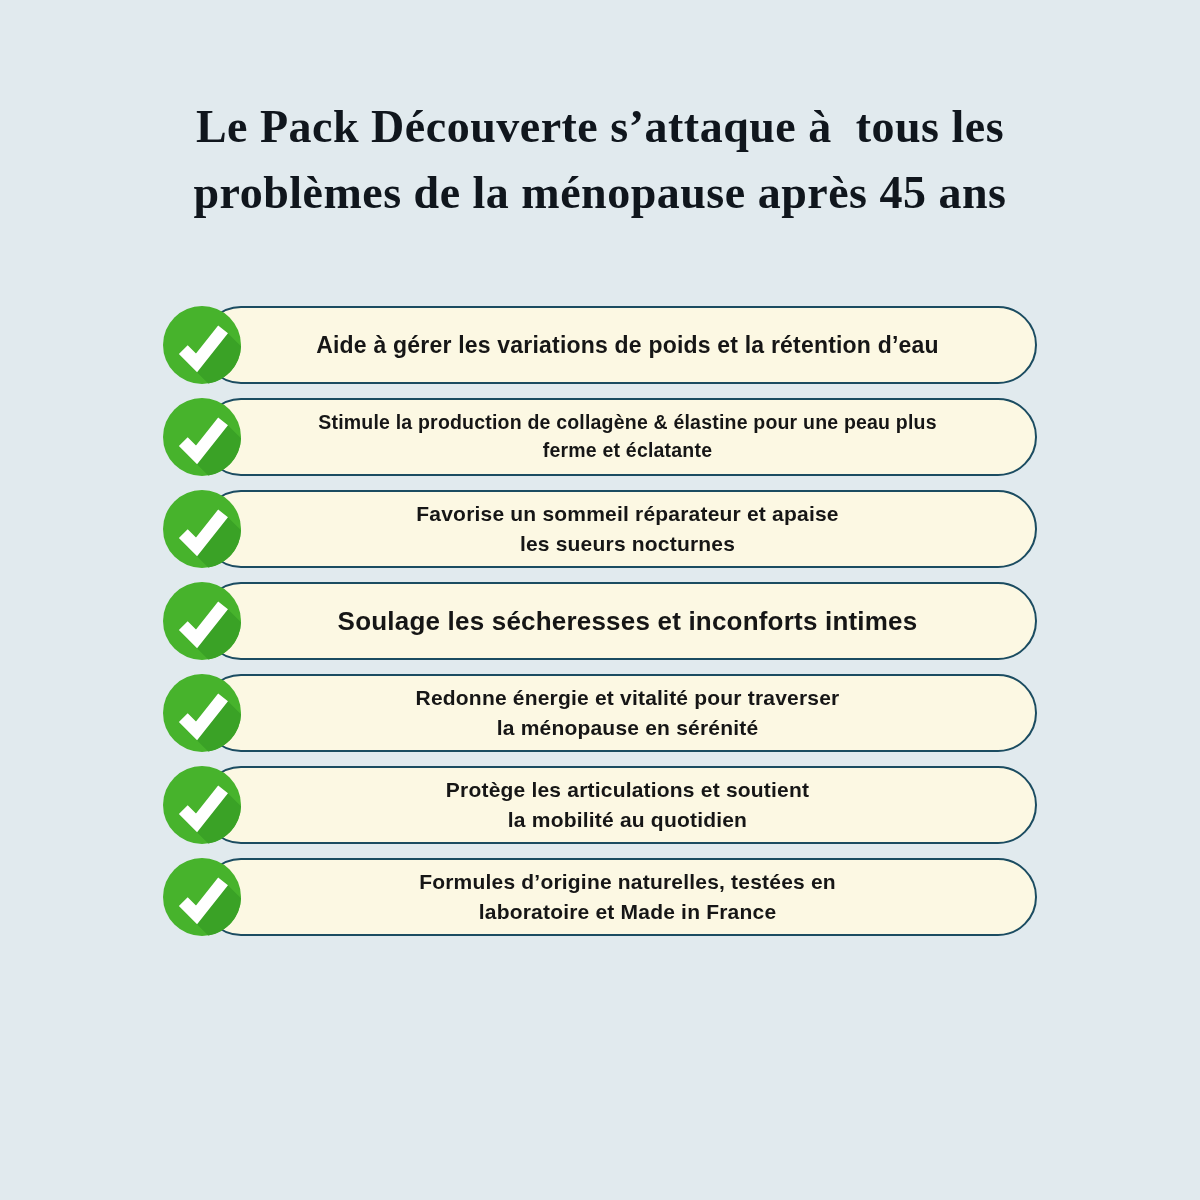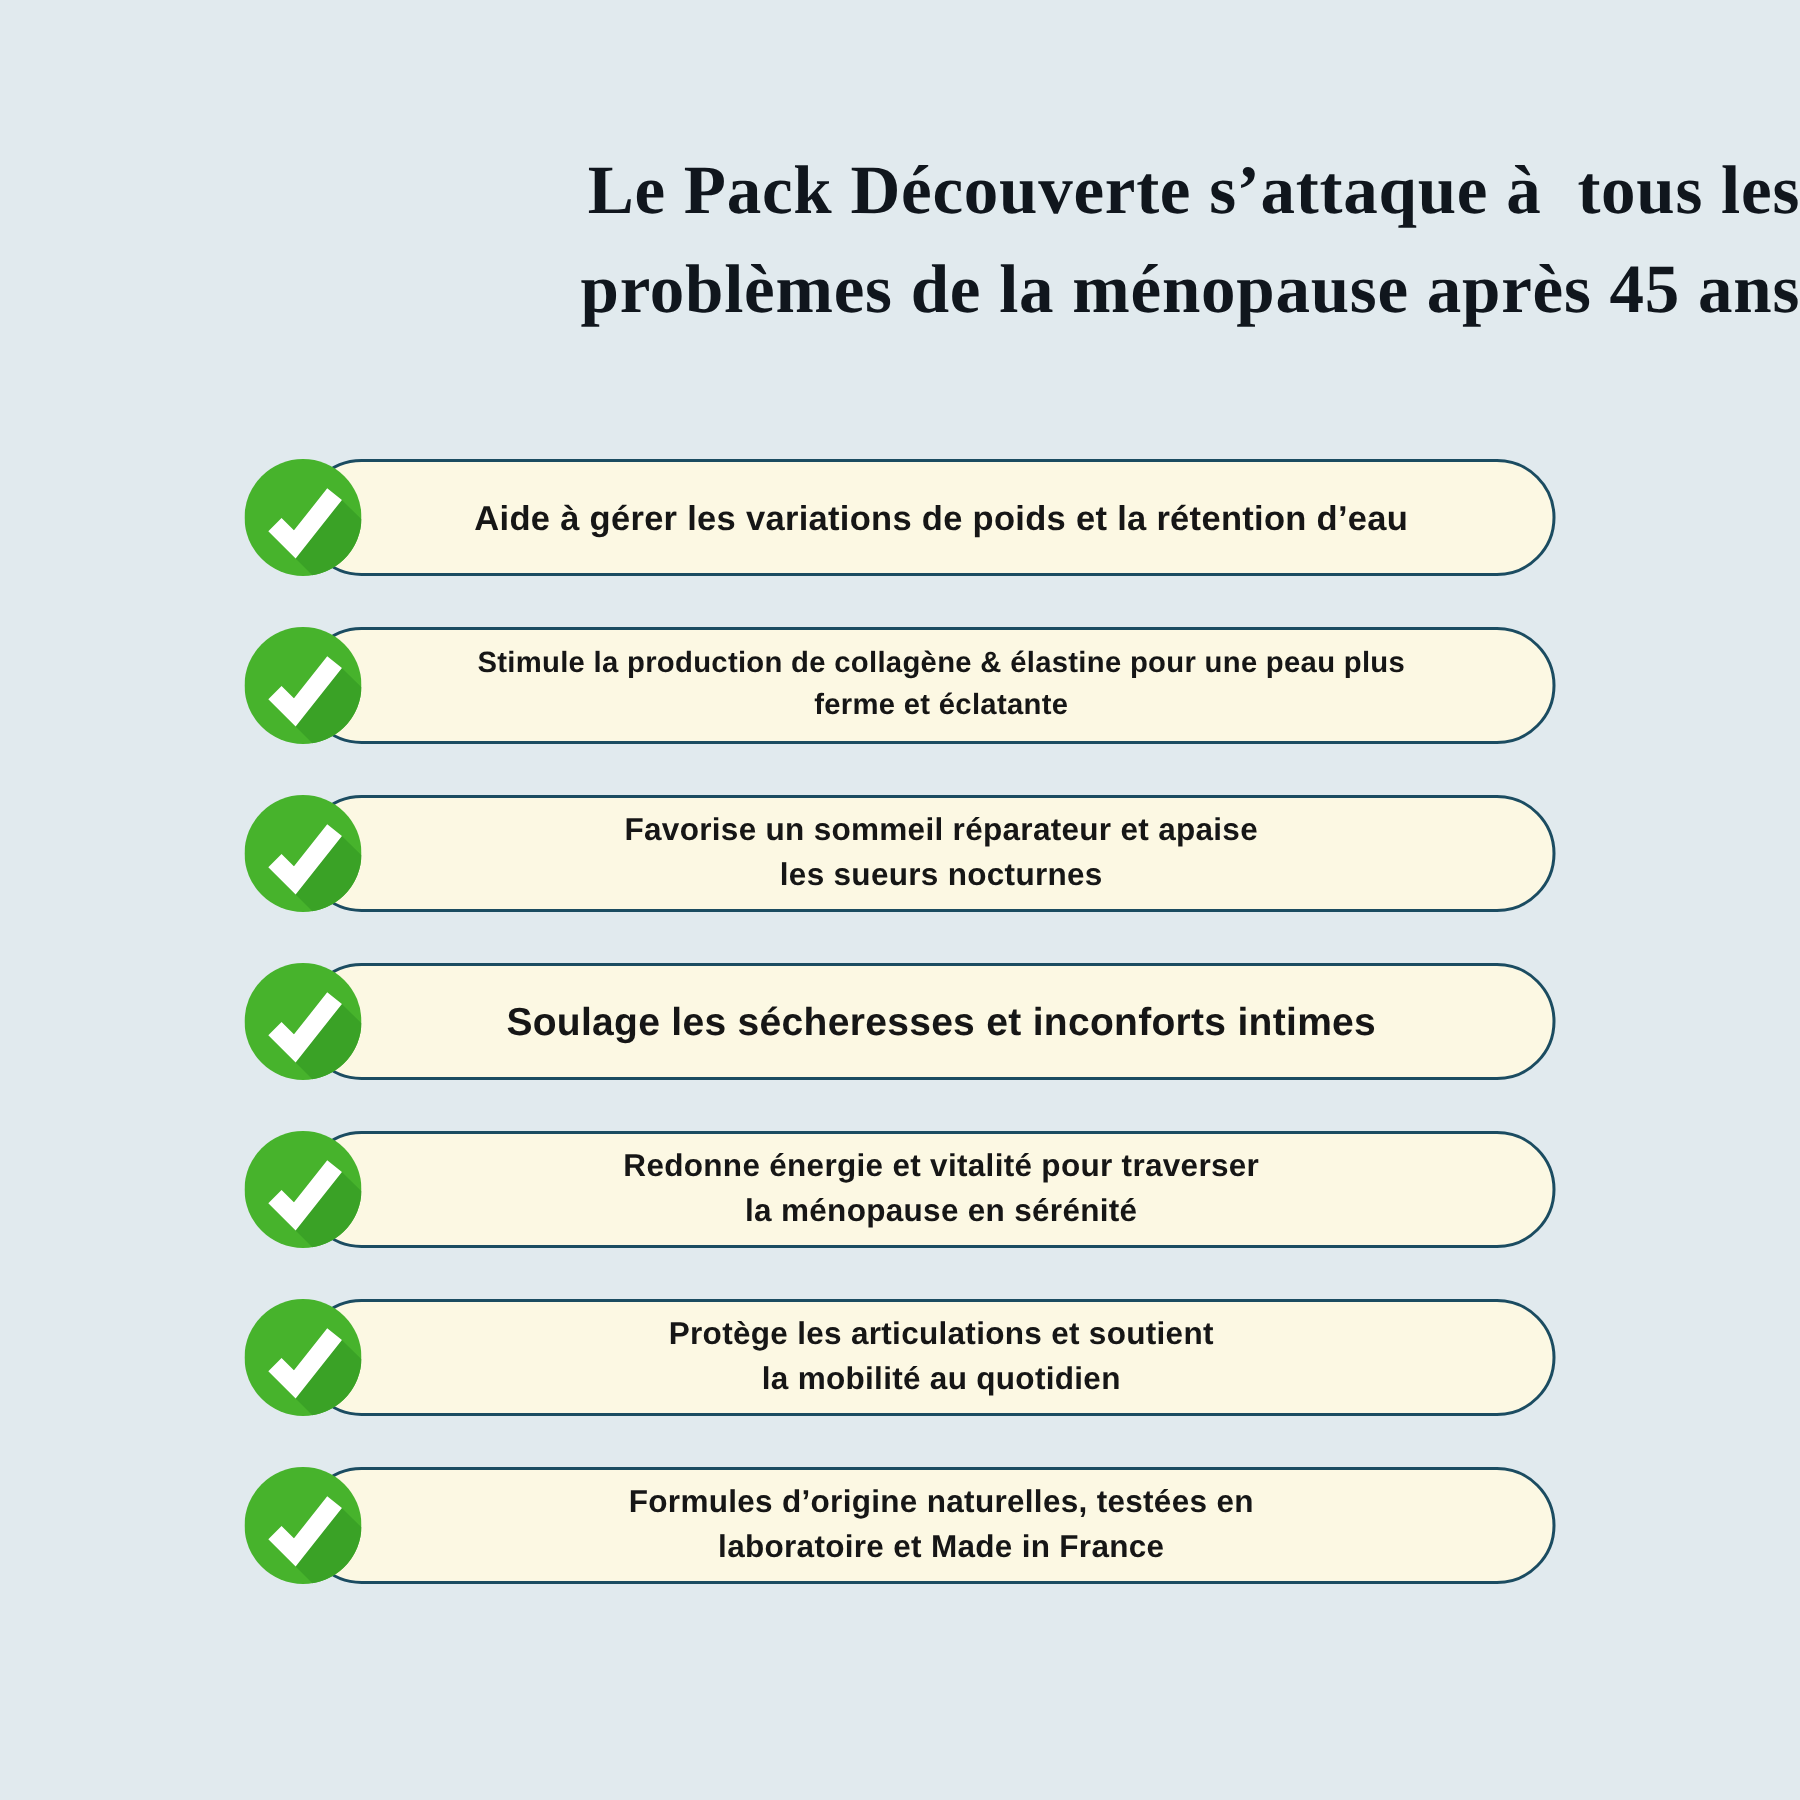--- a/index.html
+++ b/index.html
@@ -18,37 +18,37 @@
     font-family:"Liberation Sans", sans-serif;
   }
   .canvas{
     position:relative;
     width:1200px;height:1200px;
     background:var(--bg);
     overflow:hidden;
   }
   .title{
     padding-top:94px;
-    text-align:right;
+    text-align:center;
     font-family:"Liberation Serif", serif;
     font-weight:bold;
     font-size:46px;
     line-height:66px;
     color:var(--title);
     letter-spacing:.5px;
   }
   .title .line{white-space:pre-wrap;}
   .benefits{
     width:874px;
     margin:80px auto 0;
   }
   .row{
     position:relative;
     height:78px;
-    margin-bottom:34px;
+    margin-bottom:14px;
   }
   .row:last-child{margin-bottom:0;}
   .pill{
     position:absolute;
     left:39px;right:0;top:0;bottom:0;
     background:var(--pill-fill);
     border:2.5px solid var(--pill-border);
     border-radius:39px;
     display:flex;
     align-items:center;

